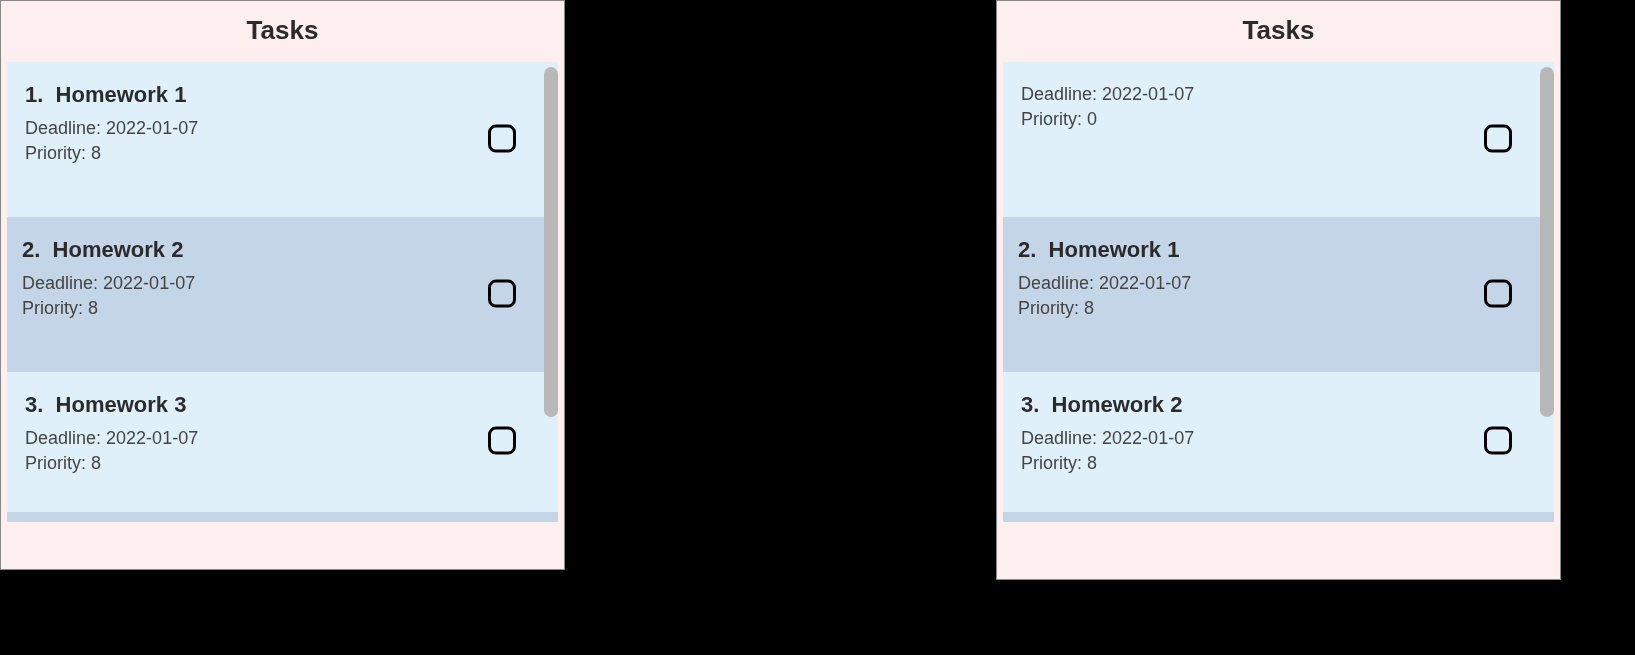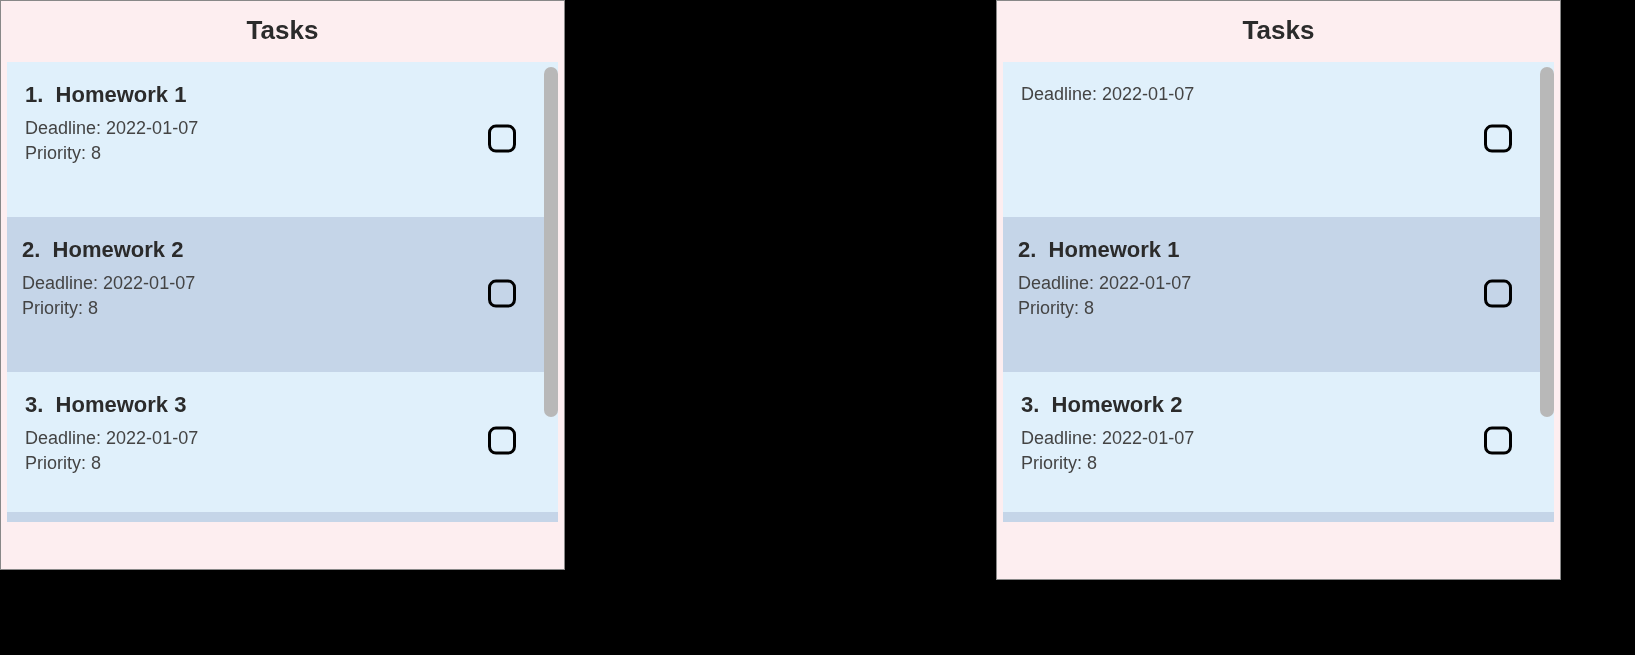--- a/index.html
+++ b/index.html
@@ -170,20 +170,21 @@
 <div class="panel panel-right">
   <div class="panel-header">
     <span class="panel-title">Tasks</span>
   </div>
   <div class="task-list-wrap">
     <div class="task-list">
 
       <div class="task-item odd">
         <div class="task-meta">
           <div><span>Deadline:</span> <span>2022-01-07</span></div>
+          <div><span>Priority:</span> <span>0</span></div>
         </div>
         <div class="task-checkbox"></div>
       </div>
 
       <div class="task-item even">
         <div class="task-title">
           <span class="prefix">2.</span>&nbsp;&nbsp;<span class="name">Homework 1</span>
         </div>
         <div class="task-meta">
           <div><span>Deadline:</span> <span>2022-01-07</span></div>

